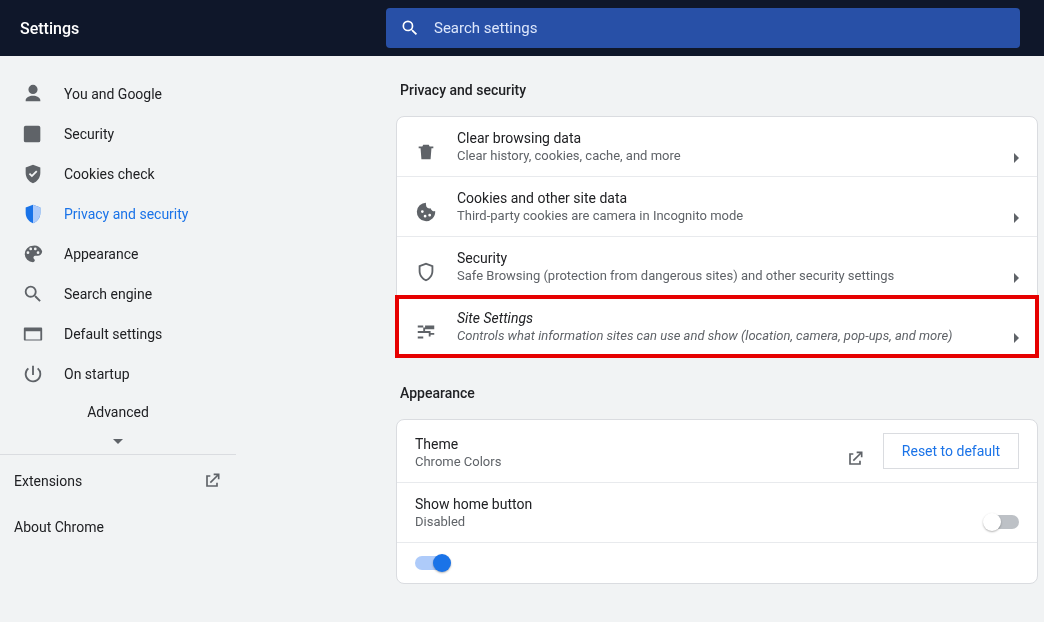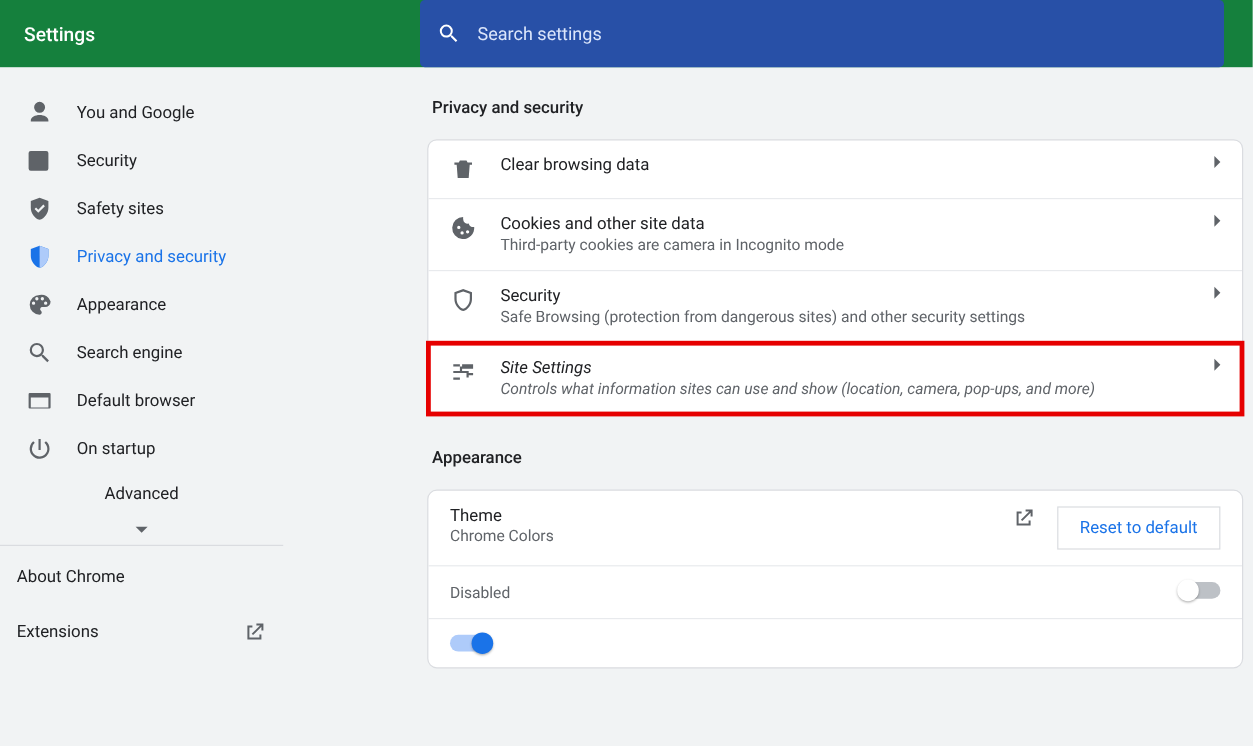--- a/index.html
+++ b/index.html
@@ -1,36 +1,36 @@
 <!DOCTYPE html>
 <html><head>
 <meta charset="utf-8">
 <style>
   *{box-sizing:border-box;margin:0;padding:0;font-family:"Segoe UI",Roboto,Arial,sans-serif;}
   body{width:1044px;height:622px;background:#f1f3f4;overflow:hidden;color:#202124;}
-  .header{background:#15803d;height:56px;display:flex;align-items:center;padding:0 20px;}
+  .header{background:#0f172a;height:56px;display:flex;align-items:center;padding:0 20px;gap:36px;}
   .header-title{color:#fff;font-size:16px;font-weight:500;width:330px;}
-  .search-box{flex:1;background:#2850a7;border-radius:4px;height:56px;display:flex;align-items:center;padding:0 14px;margin-right:4px;}
+  .search-box{flex:1;background:#2850a7;border-radius:4px;height:40px;display:flex;align-items:center;padding:0 14px;margin-right:4px;}
   .search-box svg{fill:#fff;width:20px;height:20px;}
   .search-input{background:transparent;border:none;outline:none;color:#fff;font-size:15px;margin-left:14px;flex:1;}
   .search-input::placeholder{color:#dce6fb;}
-  .layout{display:flex;height:calc(100% - 56px);}
+  .layout{display:flex;height:calc(100% - 56px);gap:40px;}
   .sidebar{width:250px;padding-top:18px;}
   .nav-item{display:flex;align-items:center;height:40px;padding-left:22px;cursor:pointer;font-size:14px;color:#202124;border-radius:0 20px 20px 0;}
   .nav-item .nav-icon{width:22px;height:22px;fill:#5f6368;margin-right:20px;display:flex;align-items:center;justify-content:center;}
   .nav-item.active{color:#1a73e8;}
   .nav-item.active .nav-icon{fill:#1a73e8;}
   .section-adv{display:flex;align-items:center;justify-content:space-between;height:40px;padding:0 28px 0 14px;font-size:14px;color:#202124;cursor:pointer;margin-top:10px;flex-direction:column;}
   .divider{height:1px;background:#dadce0;margin:10px 14px 0 0;}
   .side-link{display:flex;align-items:center;justify-content:space-between;padding:0 28px 0 14px;height:40px;font-size:14px;color:#202124;cursor:pointer;margin-top:6px;}
   .main{flex:1;padding:26px 6px 0 0;overflow:auto;}
   .main-inner{margin-left:106px;max-width:680px;}
   .section-title{font-size:14px;color:#202124;font-weight:500;margin-bottom:18px;padding-left:4px;}
   .card{background:#fff;border:1px solid #dadce0;border-radius:8px;margin-bottom:28px;}
-  .row{display:flex;align-items:flex-start;padding:13px 18px;border-bottom:1px solid #e8eaed;cursor:pointer;position:relative;}
+  .row{display:flex;align-items:flex-end;padding:13px 18px;border-bottom:1px solid #e8eaed;cursor:pointer;position:relative;}
   .row:last-child{border-bottom:none;}
   .row .row-icon{width:22px;height:22px;fill:#5f6368;margin-right:20px;flex-shrink:0;}
   .row-text{flex:1;}
   .row-title{font-size:14px;color:#202124;}
   .row-sub{font-size:13px;color:#5f6368;margin-top:2px;}
   .arrow{width:0;height:0;border-top:5px solid transparent;border-bottom:5px solid transparent;border-left:5px solid #5f6368;margin-left:10px;}
   .highlight{outline:4px solid #e60000;outline-offset:-2px;font-style:italic;}
   .open-icon{width:20px;height:20px;fill:#5f6368;}
   .reset-btn{border:1px solid #dadce0;color:#1a73e8;background:#fff;border-radius:0;font-size:14px;height:36px;padding:0 18px;cursor:pointer;margin-left:18px;}
   .toggle{width:34px;height:14px;border-radius:7px;background:#bdc1c6;position:relative;}
@@ -70,21 +70,21 @@
           </svg>
         </span>
         <span>Security</span>
       </div>
     <div class="nav-item">
         <span class="nav-icon">
           <svg viewBox="0 0 24 24">
             <path d="M12 2l8 3v6c0 5-3.4 9.7-8 11-4.6-1.3-8-6-8-11V5zm-1.2 13.6l6-6-1.4-1.4-4.6 4.6-2-2-1.4 1.4z"></path>
           </svg>
         </span>
-        <span>Safety sites</span>
+        <span>Cookies check</span>
       </div>
     <div class="nav-item active">
         <span class="nav-icon">
           <svg viewBox="0 0 24 24">
             <path d="M12 2l8 3v6c0 5-3.4 9.7-8 11-4.6-1.3-8-6-8-11V5z" fill="#1a73e8"></path>
             <path d="M12 2v20c4.6-1.3 8-6 8-11V5z" fill="#aecbfa"></path>
           </svg>
         </span>
         <span>Privacy and security</span>
       </div>
@@ -103,57 +103,58 @@
           </svg>
         </span>
         <span>Search engine</span>
       </div>
     <div class="nav-item">
         <span class="nav-icon">
           <svg viewBox="0 0 24 24">
             <path d="M3 5h18a1 1 0 011 1v12a1 1 0 01-1 1H3a1 1 0 01-1-1V6a1 1 0 011-1zm1 4v9h16V9zm0-2h16V7H4z"></path>
           </svg>
         </span>
-        <span>Default browser</span>
+        <span>Default settings</span>
       </div>
     <div class="nav-item">
         <span class="nav-icon">
           <svg viewBox="0 0 24 24">
             <path d="M13 3h-2v10h2zm4.8 2.2l-1.4 1.4A7 7 0 115 12a7 7 0 012.6-5.4L6.2 5.2A9 9 0 1021 12a8.9 8.9 0 00-3.2-6.8z"></path>
           </svg>
         </span>
         <span>On startup</span>
       </div>
 
     <div class="section-adv">
       <span>Advanced</span>
       <span class="chev-down"></span>
     </div>
     <div class="divider"></div>
-    <div class="side-link">
-      <span>About Chrome</span>
-    </div>
     <div class="side-link">
       <span>Extensions</span>
       <svg class="open-icon" viewBox="0 0 24 24">
           <path d="M14 3h7v7h-2V6.4l-8.3 8.3-1.4-1.4L17.6 5H14zM5 5h5v2H7v10h10v-3h2v5H5z"></path>
         </svg>
     </div>
+    <div class="side-link">
+      <span>About Chrome</span>
+    </div>
   </div>
 
   <div class="main">
     <div class="main-inner">
       <div class="section-title">Privacy and security</div>
       <div class="card">
         <div class="row">
           <svg class="row-icon" viewBox="0 0 24 24">
               <path d="M6 7h12l-1 13H7zM9 4h6l1 2h4v2H4V6h4z"></path>
             </svg>
           <div class="row-text">
               <div class="row-title">Clear browsing data</div>
+              <div class="row-sub">Clear history, cookies, cache, and more</div>
             </div>
           <div class="arrow"></div>
         </div>
         <div class="row">
           <svg class="row-icon" viewBox="0 0 24 24">
               <path d="M12 2a10 10 0 00-1 19.95A10 10 0 0022 11a4 4 0 01-5-3 4 4 0 01-5-4 4.1 4.1 0 010-2zm-4 8a1.5 1.5 0 11-1.5 1.5A1.5 1.5 0 018 10zm3 5a1.5 1.5 0 11-1.5 1.5A1.5 1.5 0 0111 15zm5-1a1.5 1.5 0 11-1.5 1.5A1.5 1.5 0 0116 14z"></path>
             </svg>
           <div class="row-text">
               <div class="row-title">Cookies and other site data</div>
               <div class="row-sub">Third-party cookies are camera in Incognito mode</div>
@@ -189,20 +190,21 @@
               <div class="row-title">Theme</div>
               <div class="row-sub">Chrome Colors</div>
             </div>
           <svg class="open-icon" viewBox="0 0 24 24">
               <path d="M14 3h7v7h-2V6.4l-8.3 8.3-1.4-1.4L17.6 5H14zM5 5h5v2H7v10h10v-3h2v5H5z"></path>
             </svg>
           <button class="reset-btn">Reset to default</button>
         </div>
         <div class="row">
           <div class="row-text">
+              <div class="row-title">Show home button</div>
               <div class="row-sub">Disabled</div>
             </div>
           <div class="toggle">
               <div class="knob"></div>
             </div>
         </div>
         <div class="row">
           <div class="toggle on">
               <div class="knob"></div>
             </div>

